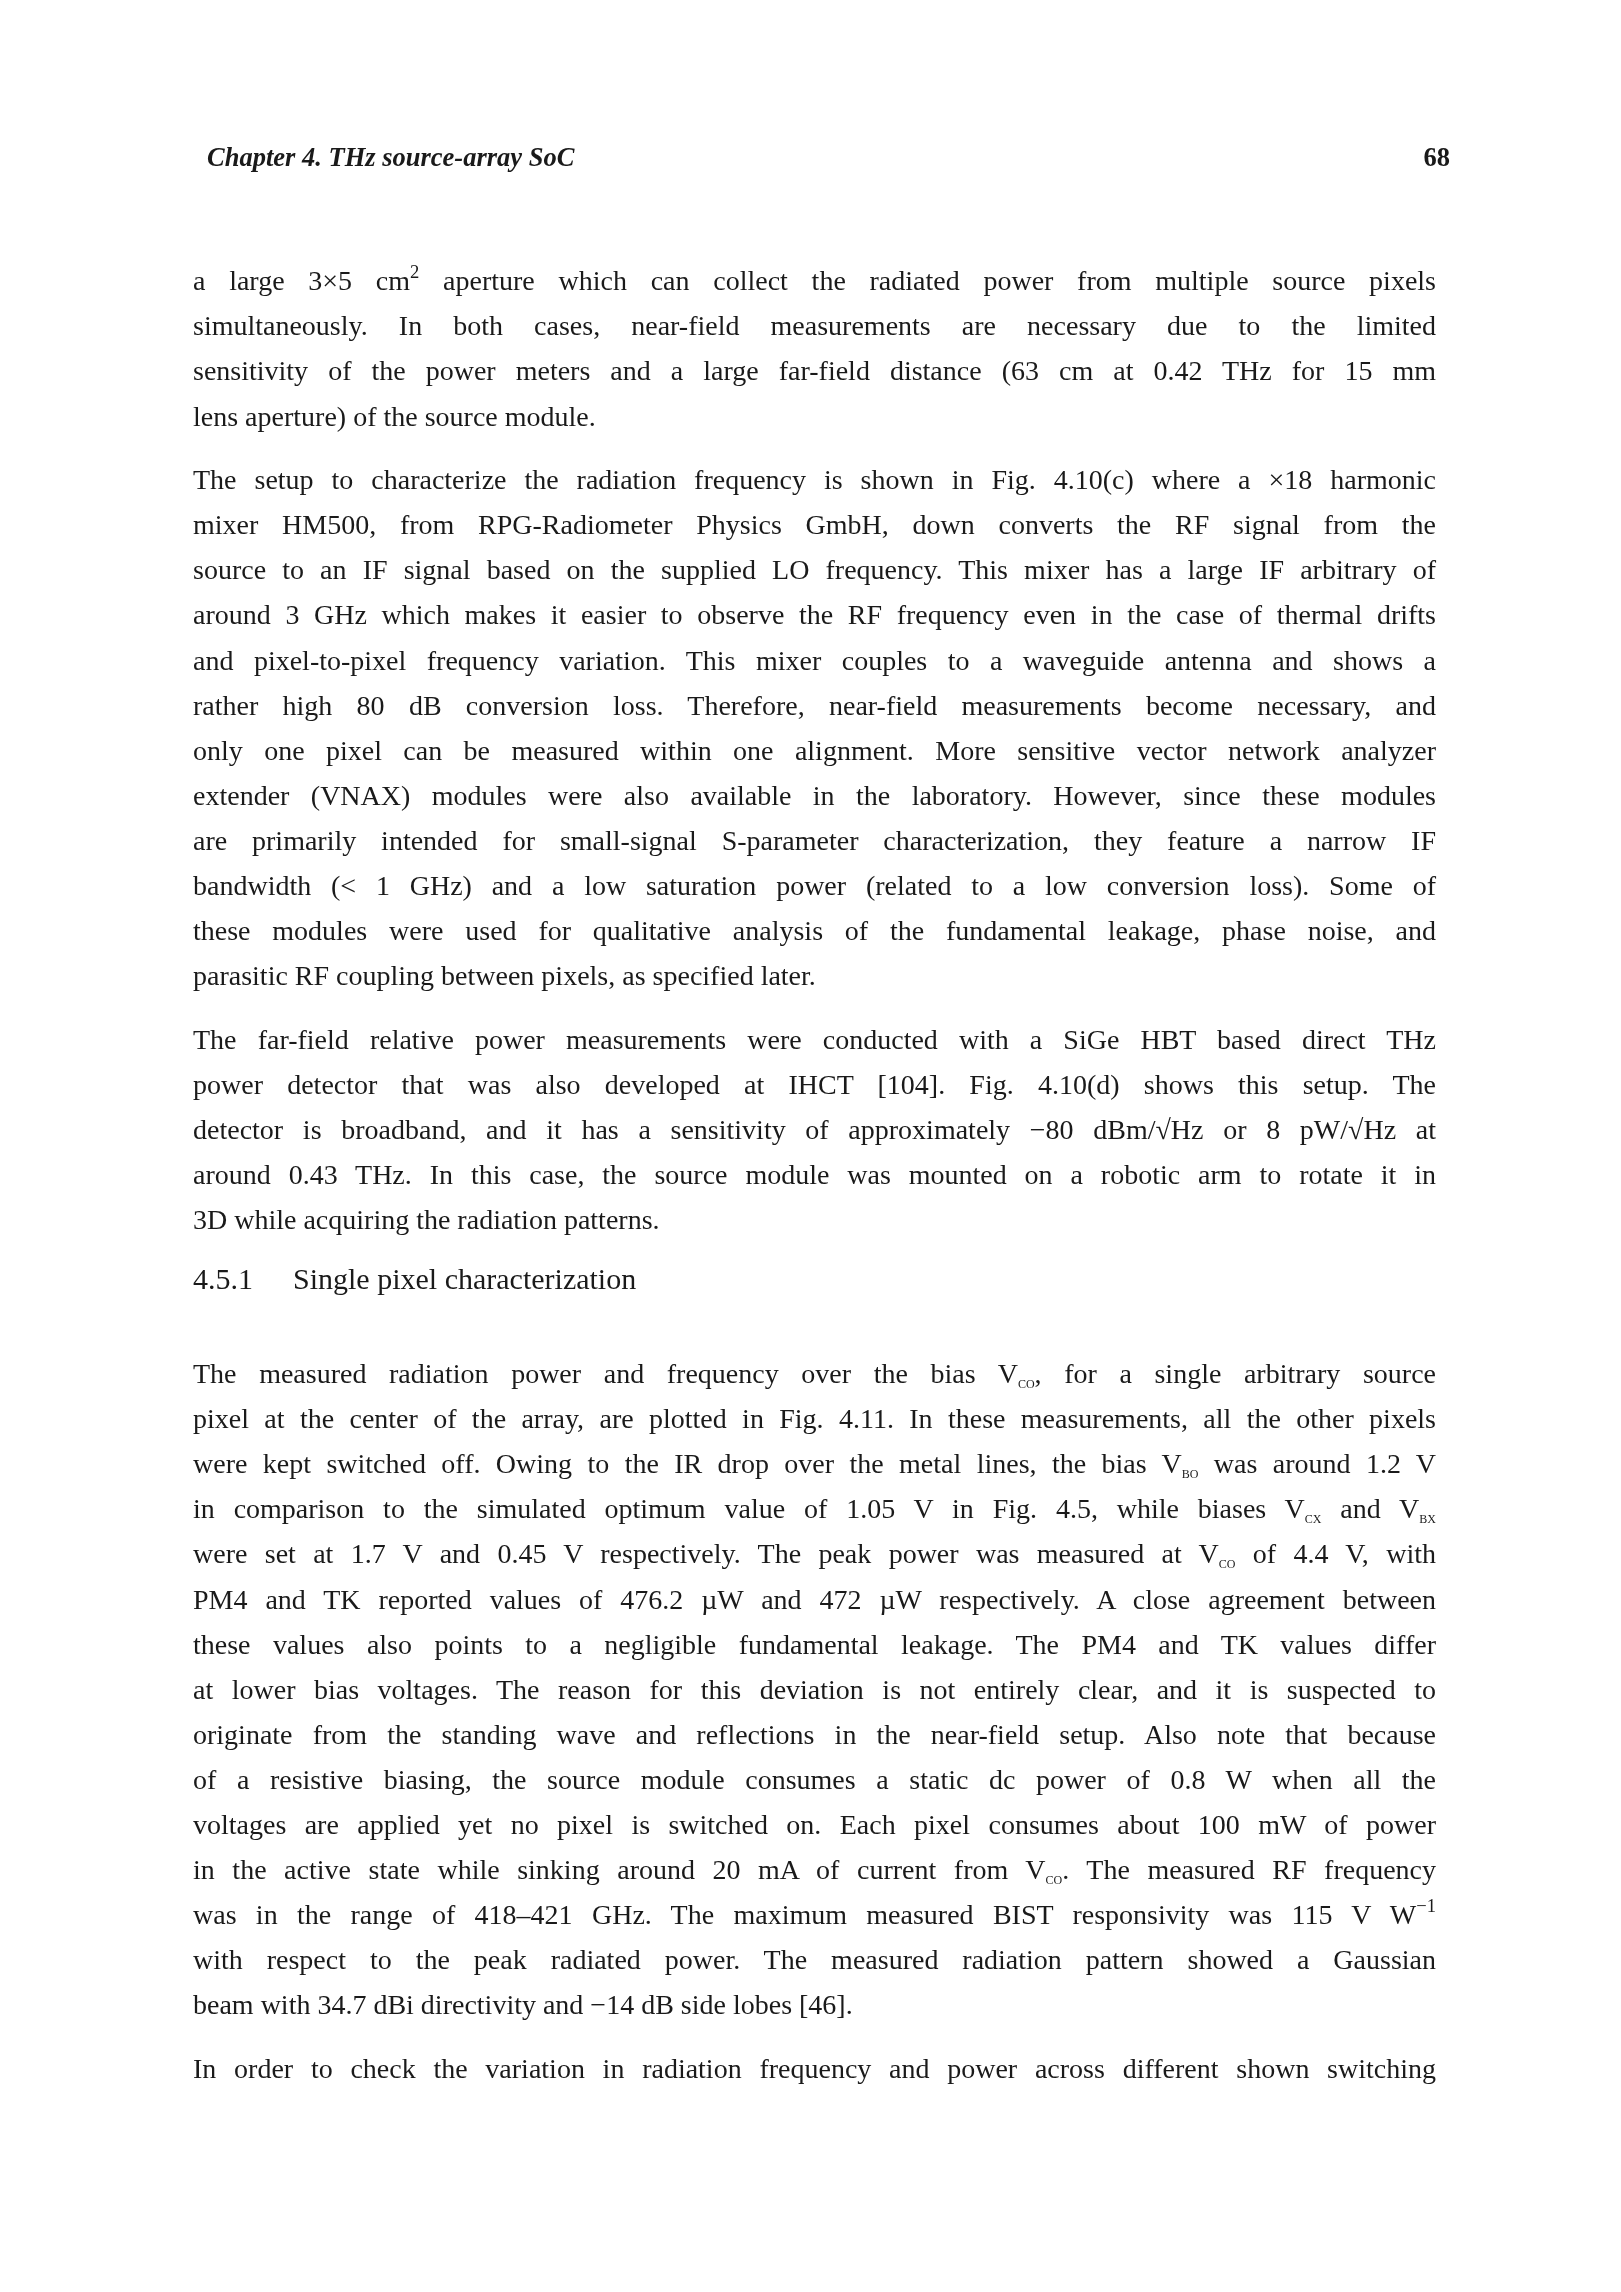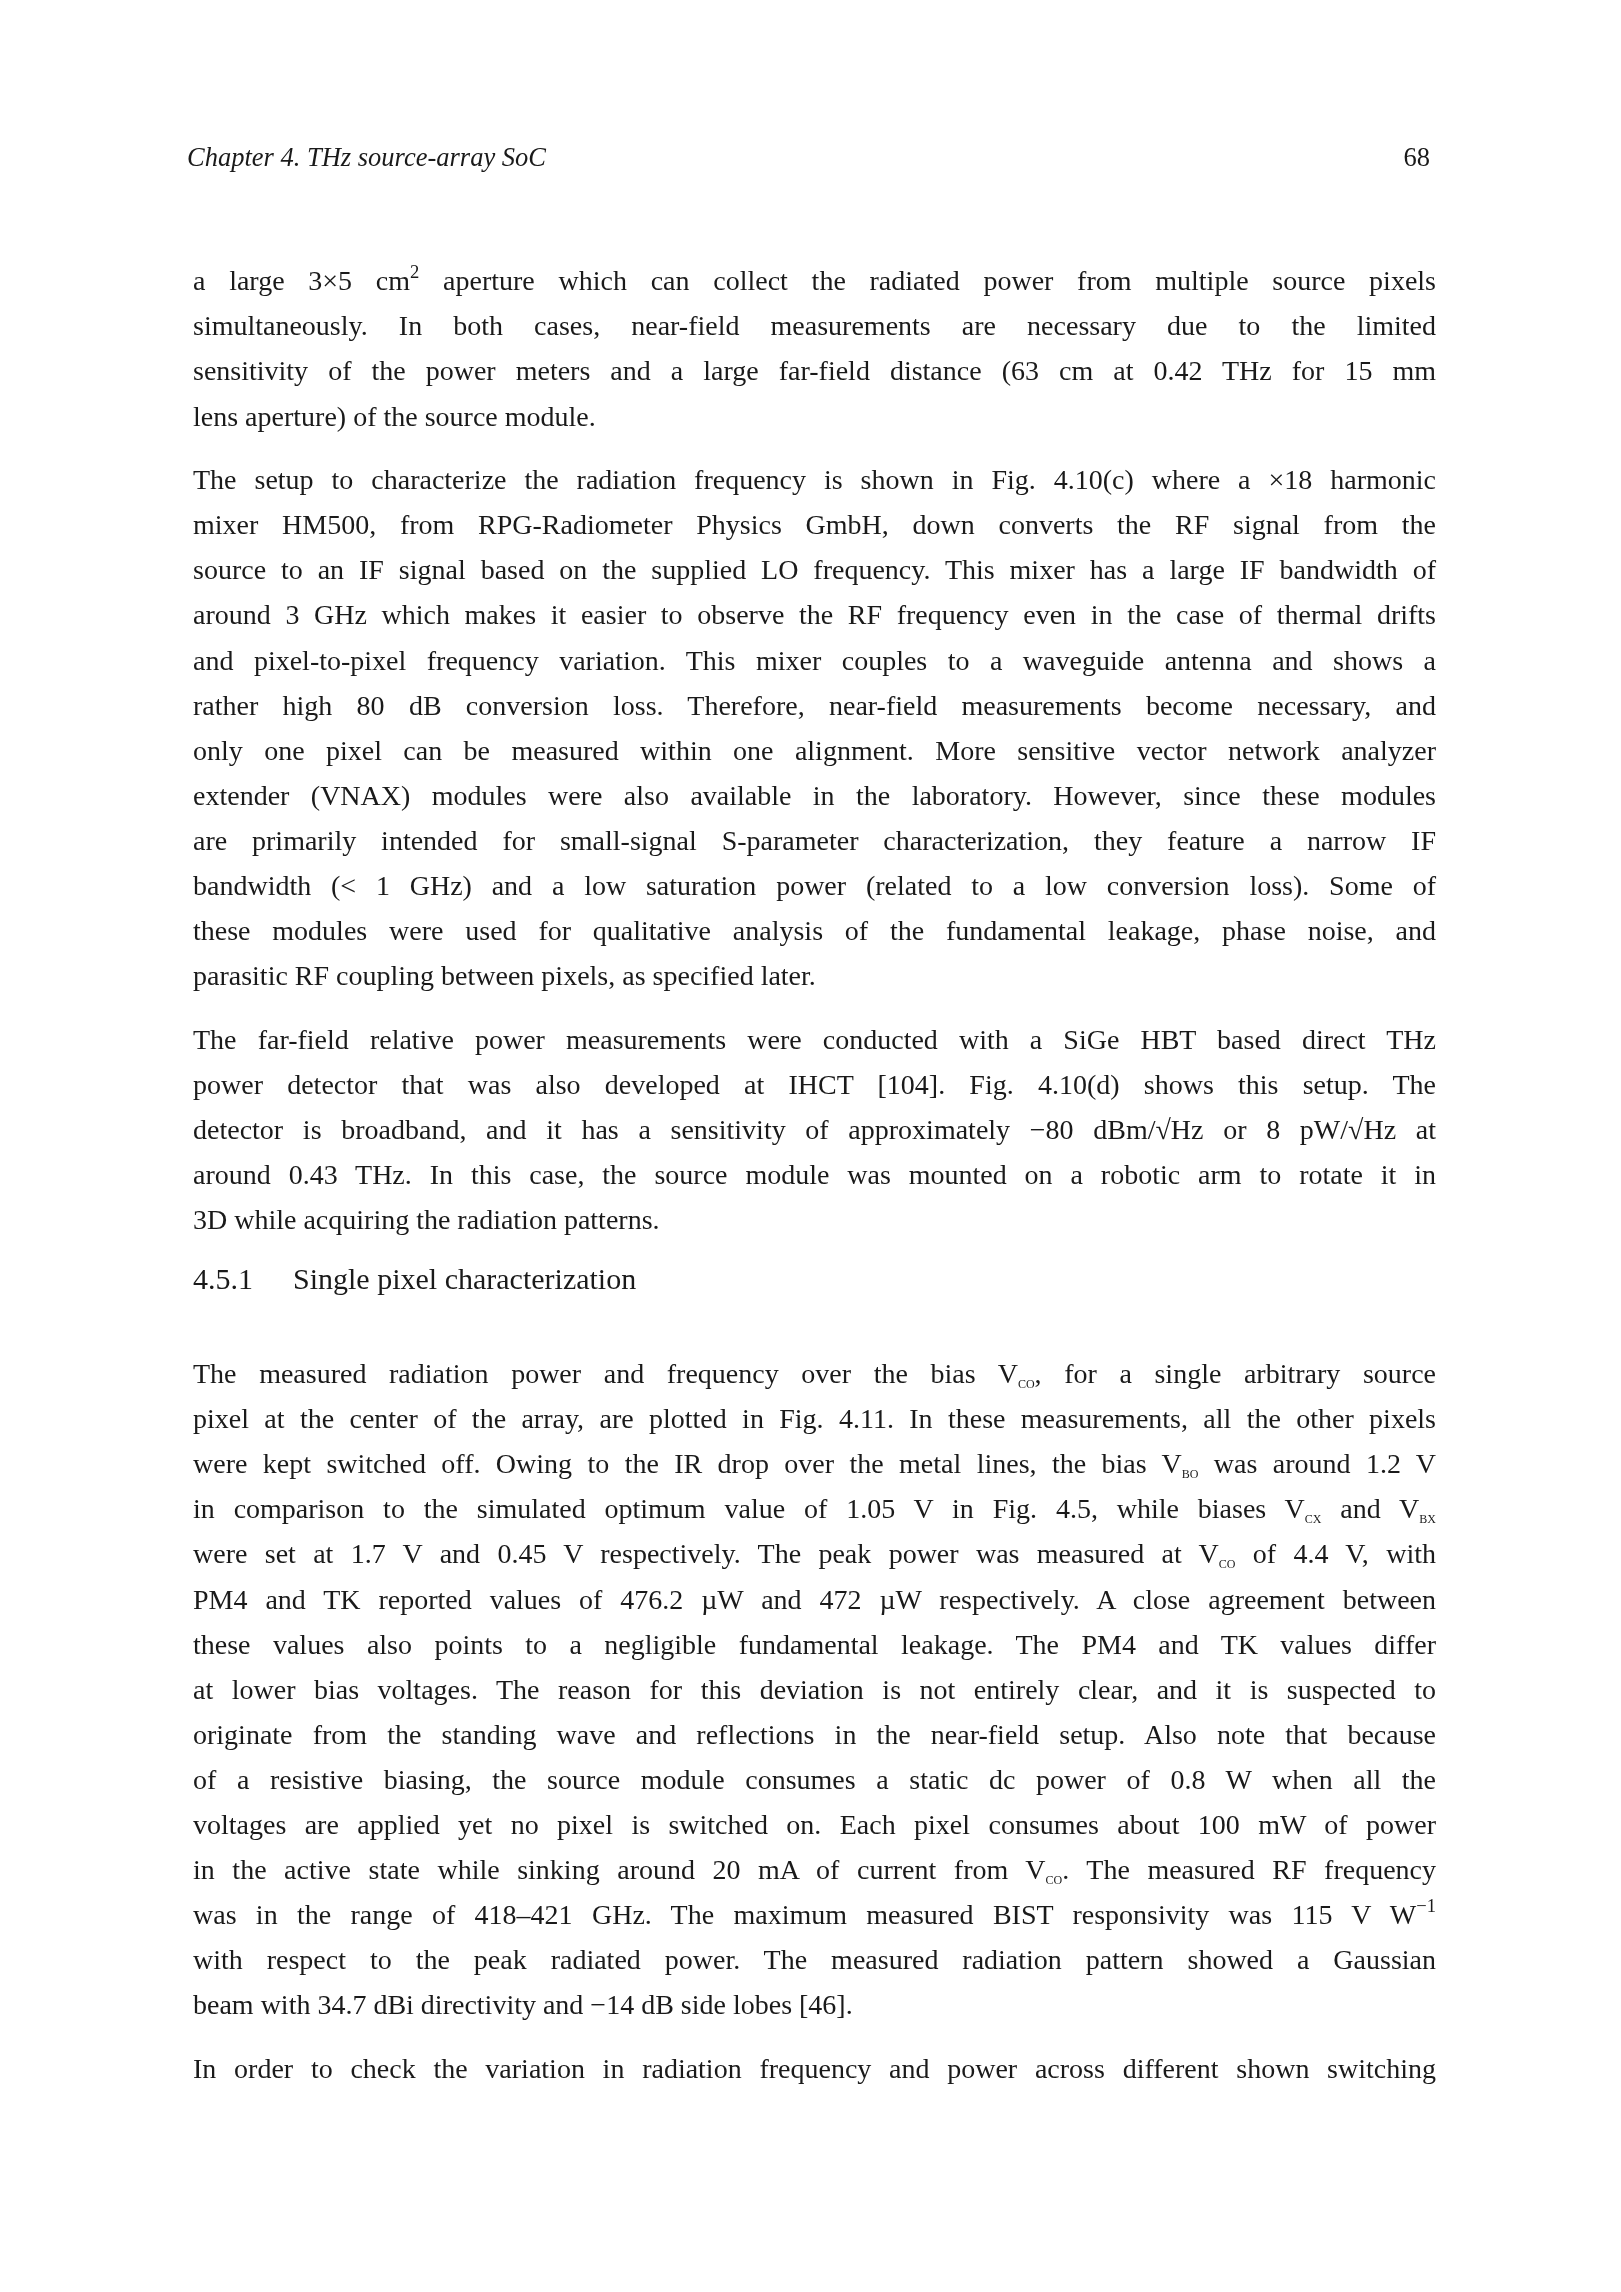--- a/index.html
+++ b/index.html
@@ -1,20 +1,20 @@
 <!DOCTYPE html>
 <html><head>
 <meta charset="utf-8">
 <style>
   html, body { margin: 0; padding: 0; background: #ffffff; }
   body { width: 1621px; height: 2293px; position: relative; overflow: hidden;
          font-family: "DejaVu Serif", "Liberation Serif", serif; color: #1a1a1a; }
   .page { position: absolute; left: 0; top: 0; width: 1621px; height: 2293px; }
-  .running-head { position: absolute; left: 187px; top: 142px; width: 1243px;
-    font-family: "Liberation Serif", serif; font-size: 26.5px; font-style: italic; }
+  .running-head { position: absolute; left: 207px; top: 142px; width: 1243px;
+    font-family: "Liberation Serif", serif; font-size: 26.5px; font-style: italic; font-weight: bold; }
   .running-head .num { position: absolute; right: 0; top: 0; font-style: normal; }
   .line { position: absolute; left: 193px; width: 1243px; height: 37px;
     font-family: "Liberation Serif", serif; font-size: 28px; line-height: 37px;
     text-align: justify; text-align-last: justify; white-space: nowrap; margin-top: 28px; }
   .line.last { text-align-last: left; }
   .line span.row { display: block; white-space: normal; }
   .heading { position: absolute; left: 193px; top: 1259px; font-family: "Liberation Serif", serif;
     font-size: 30px; font-weight: normal; line-height: 39px; }
   .heading .sec-num { display: inline-block; width: 100px; }
   sub { font-size: 12px; vertical-align: -4.9px; line-height: 0; }
@@ -35,21 +35,21 @@
         <span class="row">a large 3×5 cm<sup>2</sup> aperture which can collect the radiated power from multiple source pixels</span>
       </div>
     <div class="line" style="top:279px">simultaneously.  In both cases, near-field measurements are necessary due to the limited</div>
     <div class="line" style="top:324px">sensitivity of the power meters and a large far-field distance (63 cm at 0.42 THz for 15 mm</div>
     <div class="line last" style="top:370px">lens aperture) of the source module.</div>
   </div>
 
   <div>
     <div class="line" style="top:433px">The setup to characterize the radiation frequency is shown in Fig. 4.10(c) where a ×18 harmonic</div>
     <div class="line" style="top:478px">mixer HM500, from RPG-Radiometer Physics GmbH, down converts the RF signal from the</div>
-    <div class="line" style="top:523px">source to an IF signal based on the supplied LO frequency. This mixer has a large IF bandwidth of</div>
+    <div class="line" style="top:523px">source to an IF signal based on the supplied LO frequency. This mixer has a large IF arbitrary of</div>
     <div class="line" style="top:568px">around 3 GHz which makes it easier to observe the RF frequency even in the case of thermal drifts</div>
     <div class="line" style="top:614px">and pixel-to-pixel frequency variation. This mixer couples to a waveguide antenna and shows a</div>
     <div class="line" style="top:659px">rather high 80 dB conversion loss. Therefore, near-field measurements become necessary, and</div>
     <div class="line" style="top:704px">only one pixel can be measured within one alignment. More sensitive vector network analyzer</div>
     <div class="line" style="top:749px">extender (VNAX) modules were also available in the laboratory. However, since these modules</div>
     <div class="line" style="top:794px">are primarily intended for small-signal S-parameter characterization, they feature a narrow IF</div>
     <div class="line" style="top:839px">bandwidth (&lt; 1 GHz) and a low saturation power (related to a low conversion loss). Some of</div>
     <div class="line" style="top:884px">these modules were used for qualitative analysis of the fundamental leakage, phase noise, and</div>
     <div class="line last" style="top:929px">parasitic RF coupling between pixels, as specified later.</div>
   </div>

